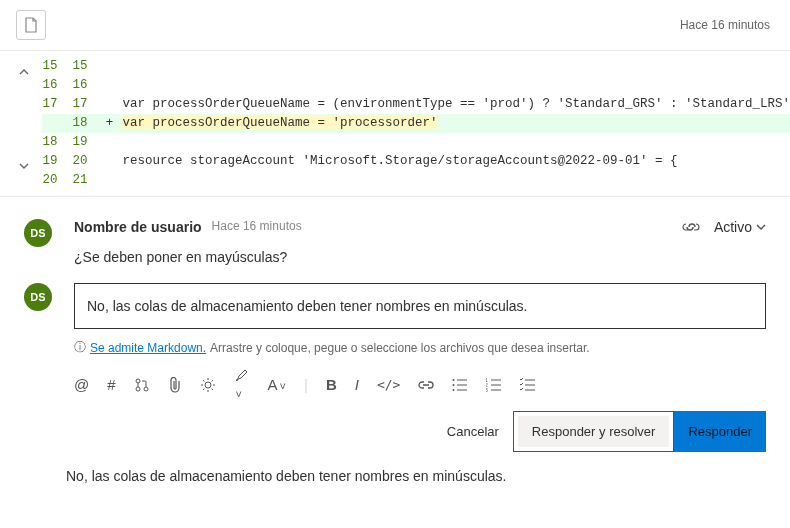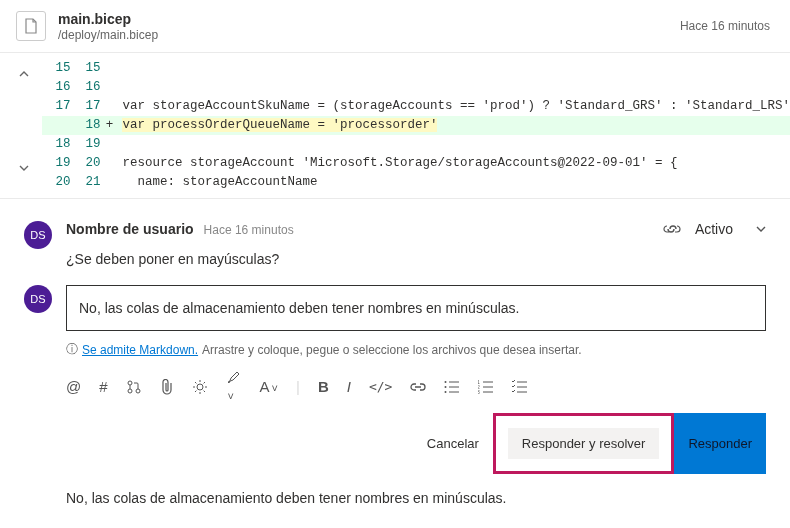--- a/index.html
+++ b/index.html
@@ -8,67 +8,63 @@
   .file-ico{width:28px;height:28px;border:1px solid #ccc;border-radius:3px;display:flex;align-items:center;justify-content:center;color:#888;margin-right:12px}
   .file-title{font-size:14px;font-weight:600;line-height:18px}
   .file-path{font-size:12px;color:#666}
   .file-time{margin-left:auto;font-size:12px;color:#666}
   .diff{display:flex;align-items:flex-start;padding:6px 0 6px 6px;border-bottom:1px solid #eaeaea}
   .chev-col{width:44px;display:flex;flex-direction:column;align-items:center;padding-top:4px}
   .chev{color:#666;margin:4px 0;cursor:pointer}
   .chev.spacer{height:64px}
   .code{font-family:Consolas,"Courier New",monospace;font-size:12.5px;line-height:19px}
   .row{display:flex;white-space:pre}
-  .ln{width:28px;text-align:right;color:#0f766e;padding-right:2px}
+  .ln{width:28px;color:#4d7c0f;padding-right:2px}
   .sign{width:14px;text-align:center;color:#323130}
   .txt{padding-left:6px}
   .row.add{background:#e6ffec}
   .hl{background:#fef9c3}
   .comment{padding:22px 24px 12px 24px;display:flex}
-  .avatar{width:28px;height:28px;border-radius:50%;background:#4c1d95;color:#fff;font-size:11px;font-weight:400;display:flex;align-items:center;justify-content:center;margin-right:14px;flex-shrink:0}
+  .avatar{width:28px;height:28px;border-radius:50%;background:#4d7c0f;color:#fff;font-size:11px;font-weight:700;display:flex;align-items:center;justify-content:center;margin-right:22px;flex-shrink:0}
   .c-body{flex:1}
-  .c-hdr{display:flex;align-items:flex-end}
+  .c-hdr{display:flex;align-items:flex-start}
   .c-user{font-weight:600;font-size:14px;margin-right:10px}
   .c-time{color:#888;font-size:12px}
   .c-right{margin-left:auto;display:flex;align-items:center;gap:14px}
   .c-link{color:#555}
-  .c-status{font-weight:400;font-size:14px;display:flex;align-items:center;gap:23px}
+  .c-status{font-weight:400;font-size:14px;display:flex;align-items:center;gap:4px}
   .chev-dn{font-size:11px;color:#555}
   .c-text{margin-top:14px;font-size:14px}
   .reply{padding:6px 24px 12px 24px;display:flex}
   .reply-body{flex:1}
   .reply-box{border:1px solid #323130;padding:14px 12px;font-size:14px}
   .md-hint{margin-top:10px;font-size:12px;color:#666;display:flex;align-items:center;gap:4px}
   .md-hint a{color:#0078d4;}
   .toolbar{display:flex;align-items:center;gap:18px;margin-top:12px;color:#555;font-size:15px}
   .toolbar .sep{color:#ddd}
   .actions{display:flex;justify-content:flex-end;gap:0;margin-top:10px}
   .btn{padding:8px 14px;font-size:13px;border:none;cursor:pointer}
   .btn.cancel{background:#fff;color:#323130}
   .btn.second{background:#f3f2f1;color:#323130}
   .btn.primary{background:#0078d4;color:#0f172a}
-  .callout{border:3px solid #be185d;padding:12px;margin:0}
+  .callout{border:1px solid #be185d;padding:4px;margin:0}
   .preview{padding:4px 24px 12px 66px;font-size:14px}
   svg{display:block}
 </style>
 </head>
 <body>
 
 <div class="wrap">
 
   <div class="file-hdr">
     <div class="file-ico">
       <svg width="14" height="16" viewBox="0 0 14 16">
           <path fill="none" stroke="#888" stroke-width="1.2" d="M2 1h7l3 3v11H2z"></path>
           <path fill="none" stroke="#888" stroke-width="1.2" d="M9 1v3h3"></path>
         </svg>
-    </div>
-    <div>
-      <div class="file-title">main.bicep</div>
-      <div class="file-path">/deploy/main.bicep</div>
     </div>
     <div class="file-time">Hace 16 minutos</div>
   </div>
 
   <div class="diff">
     <div class="chev-col">
       <div class="chev">
         <svg width="14" height="14" viewBox="0 0 14 14">
             <path fill="none" stroke="#666" stroke-width="1.4" d="M3 9l4-4 4 4"></path>
           </svg>
@@ -76,25 +72,25 @@
       <div class="chev spacer"></div>
       <div class="chev">
         <svg width="14" height="14" viewBox="0 0 14 14">
             <path fill="none" stroke="#666" stroke-width="1.4" d="M3 5l4 4 4-4"></path>
           </svg>
       </div>
     </div>
     <div class="code" id="code-rows">
         <div class="row"><span class="ln">15</span><span class="ln">15</span><span class="sign"> </span></div>
         <div class="row"><span class="ln">16</span><span class="ln">16</span><span class="sign"> </span><span class="txt"></span></div>
-        <div class="row"><span class="ln">17</span><span class="ln">17</span><span class="sign"> </span><span class="txt">var storageAccountSkuName = (storageAccounts == 'prod') ? 'Standard_GRS' : 'Standard_LRS'</span></div>
+        <div class="row"><span class="ln">17</span><span class="ln">17</span><span class="sign"> </span><span class="txt">var processOrderQueueName = (environmentType == 'prod') ? 'Standard_GRS' : 'Standard_LRS'</span></div>
         <div class="row add"><span class="ln"></span><span class="ln">18</span><span class="sign">+</span><span class="txt"><span class="hl">var processOrderQueueName = 'processorder'</span></span></div>
         <div class="row"><span class="ln">18</span><span class="ln">19</span><span class="sign"> </span><span class="txt"></span></div>
         <div class="row"><span class="ln">19</span><span class="ln">20</span><span class="sign"> </span><span class="txt">resource storageAccount 'Microsoft.Storage/storageAccounts@2022-09-01' = {</span></div>
-        <div class="row"><span class="ln">20</span><span class="ln">21</span><span class="sign"> </span><span class="txt">  name: storageAccountName</span></div>
+        <div class="row"><span class="ln">20</span><span class="ln">21</span><span class="sign"> </span></div>
       </div>
   </div>
 
   <div class="comment">
     <div class="avatar">DS</div>
     <div class="c-body">
       <div class="c-hdr">
         <span class="c-user">Nombre de usuario</span>
         <span class="c-time">Hace 16 minutos</span>
         <div class="c-right">

